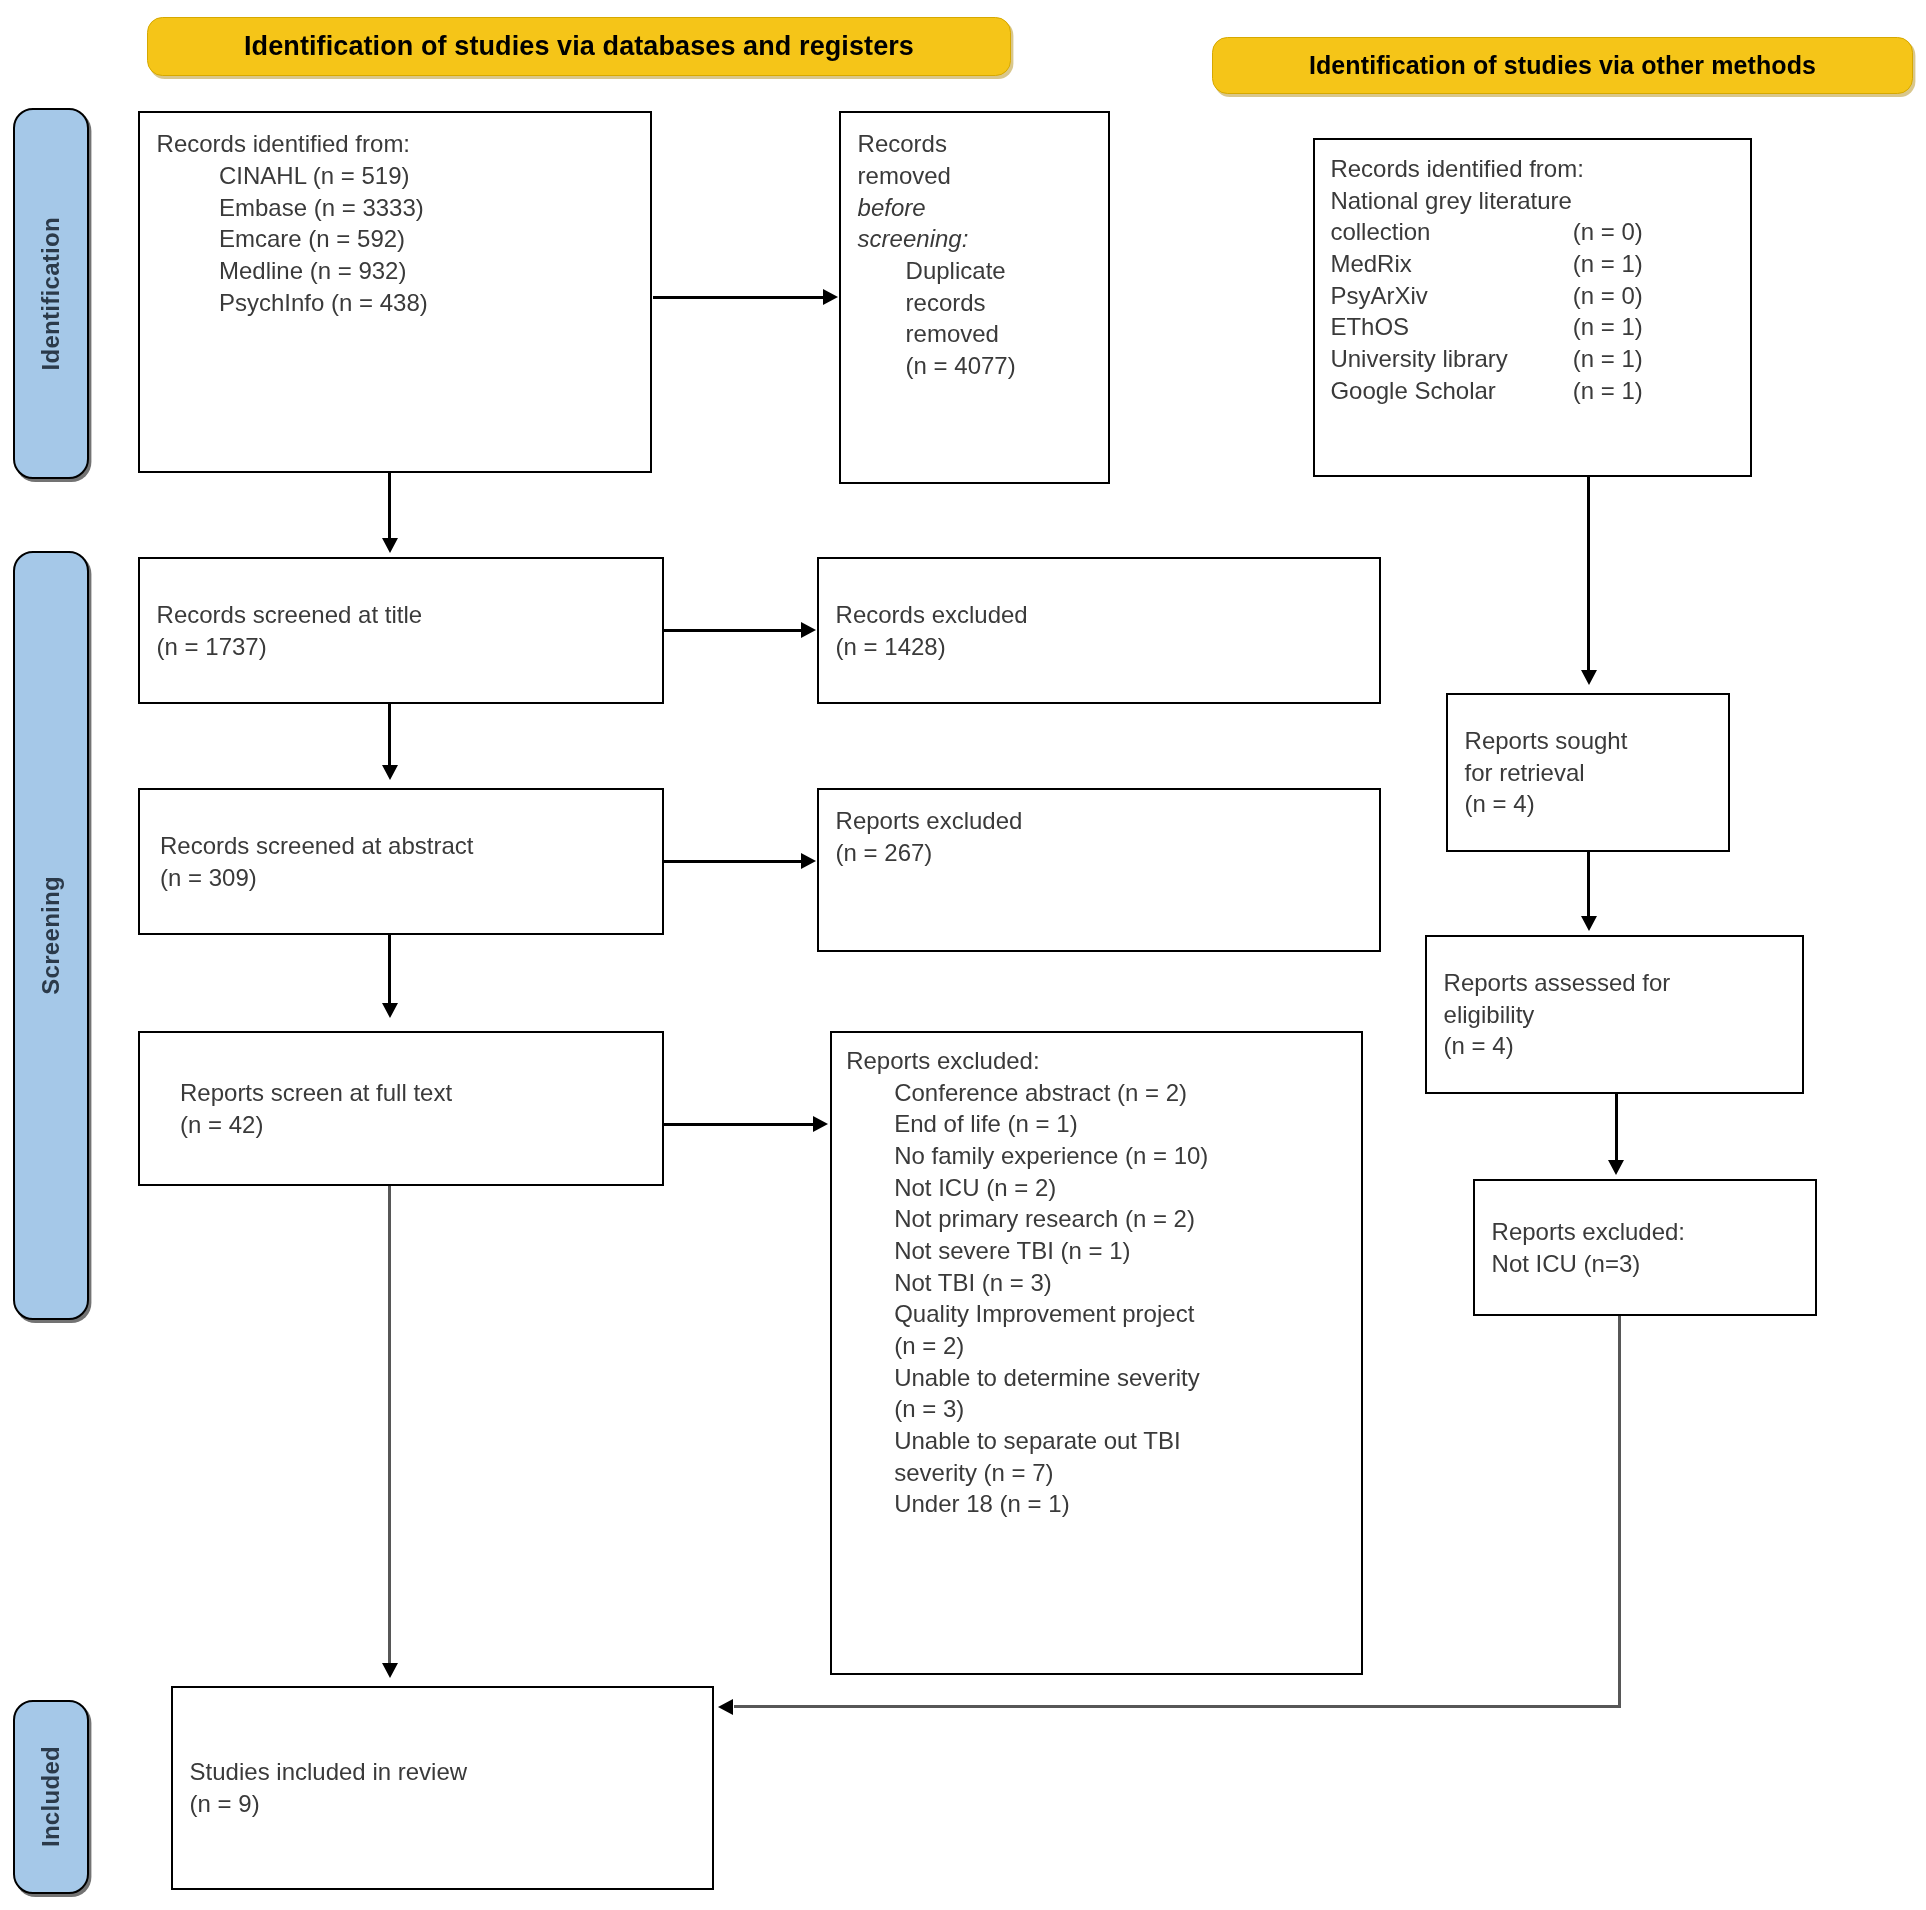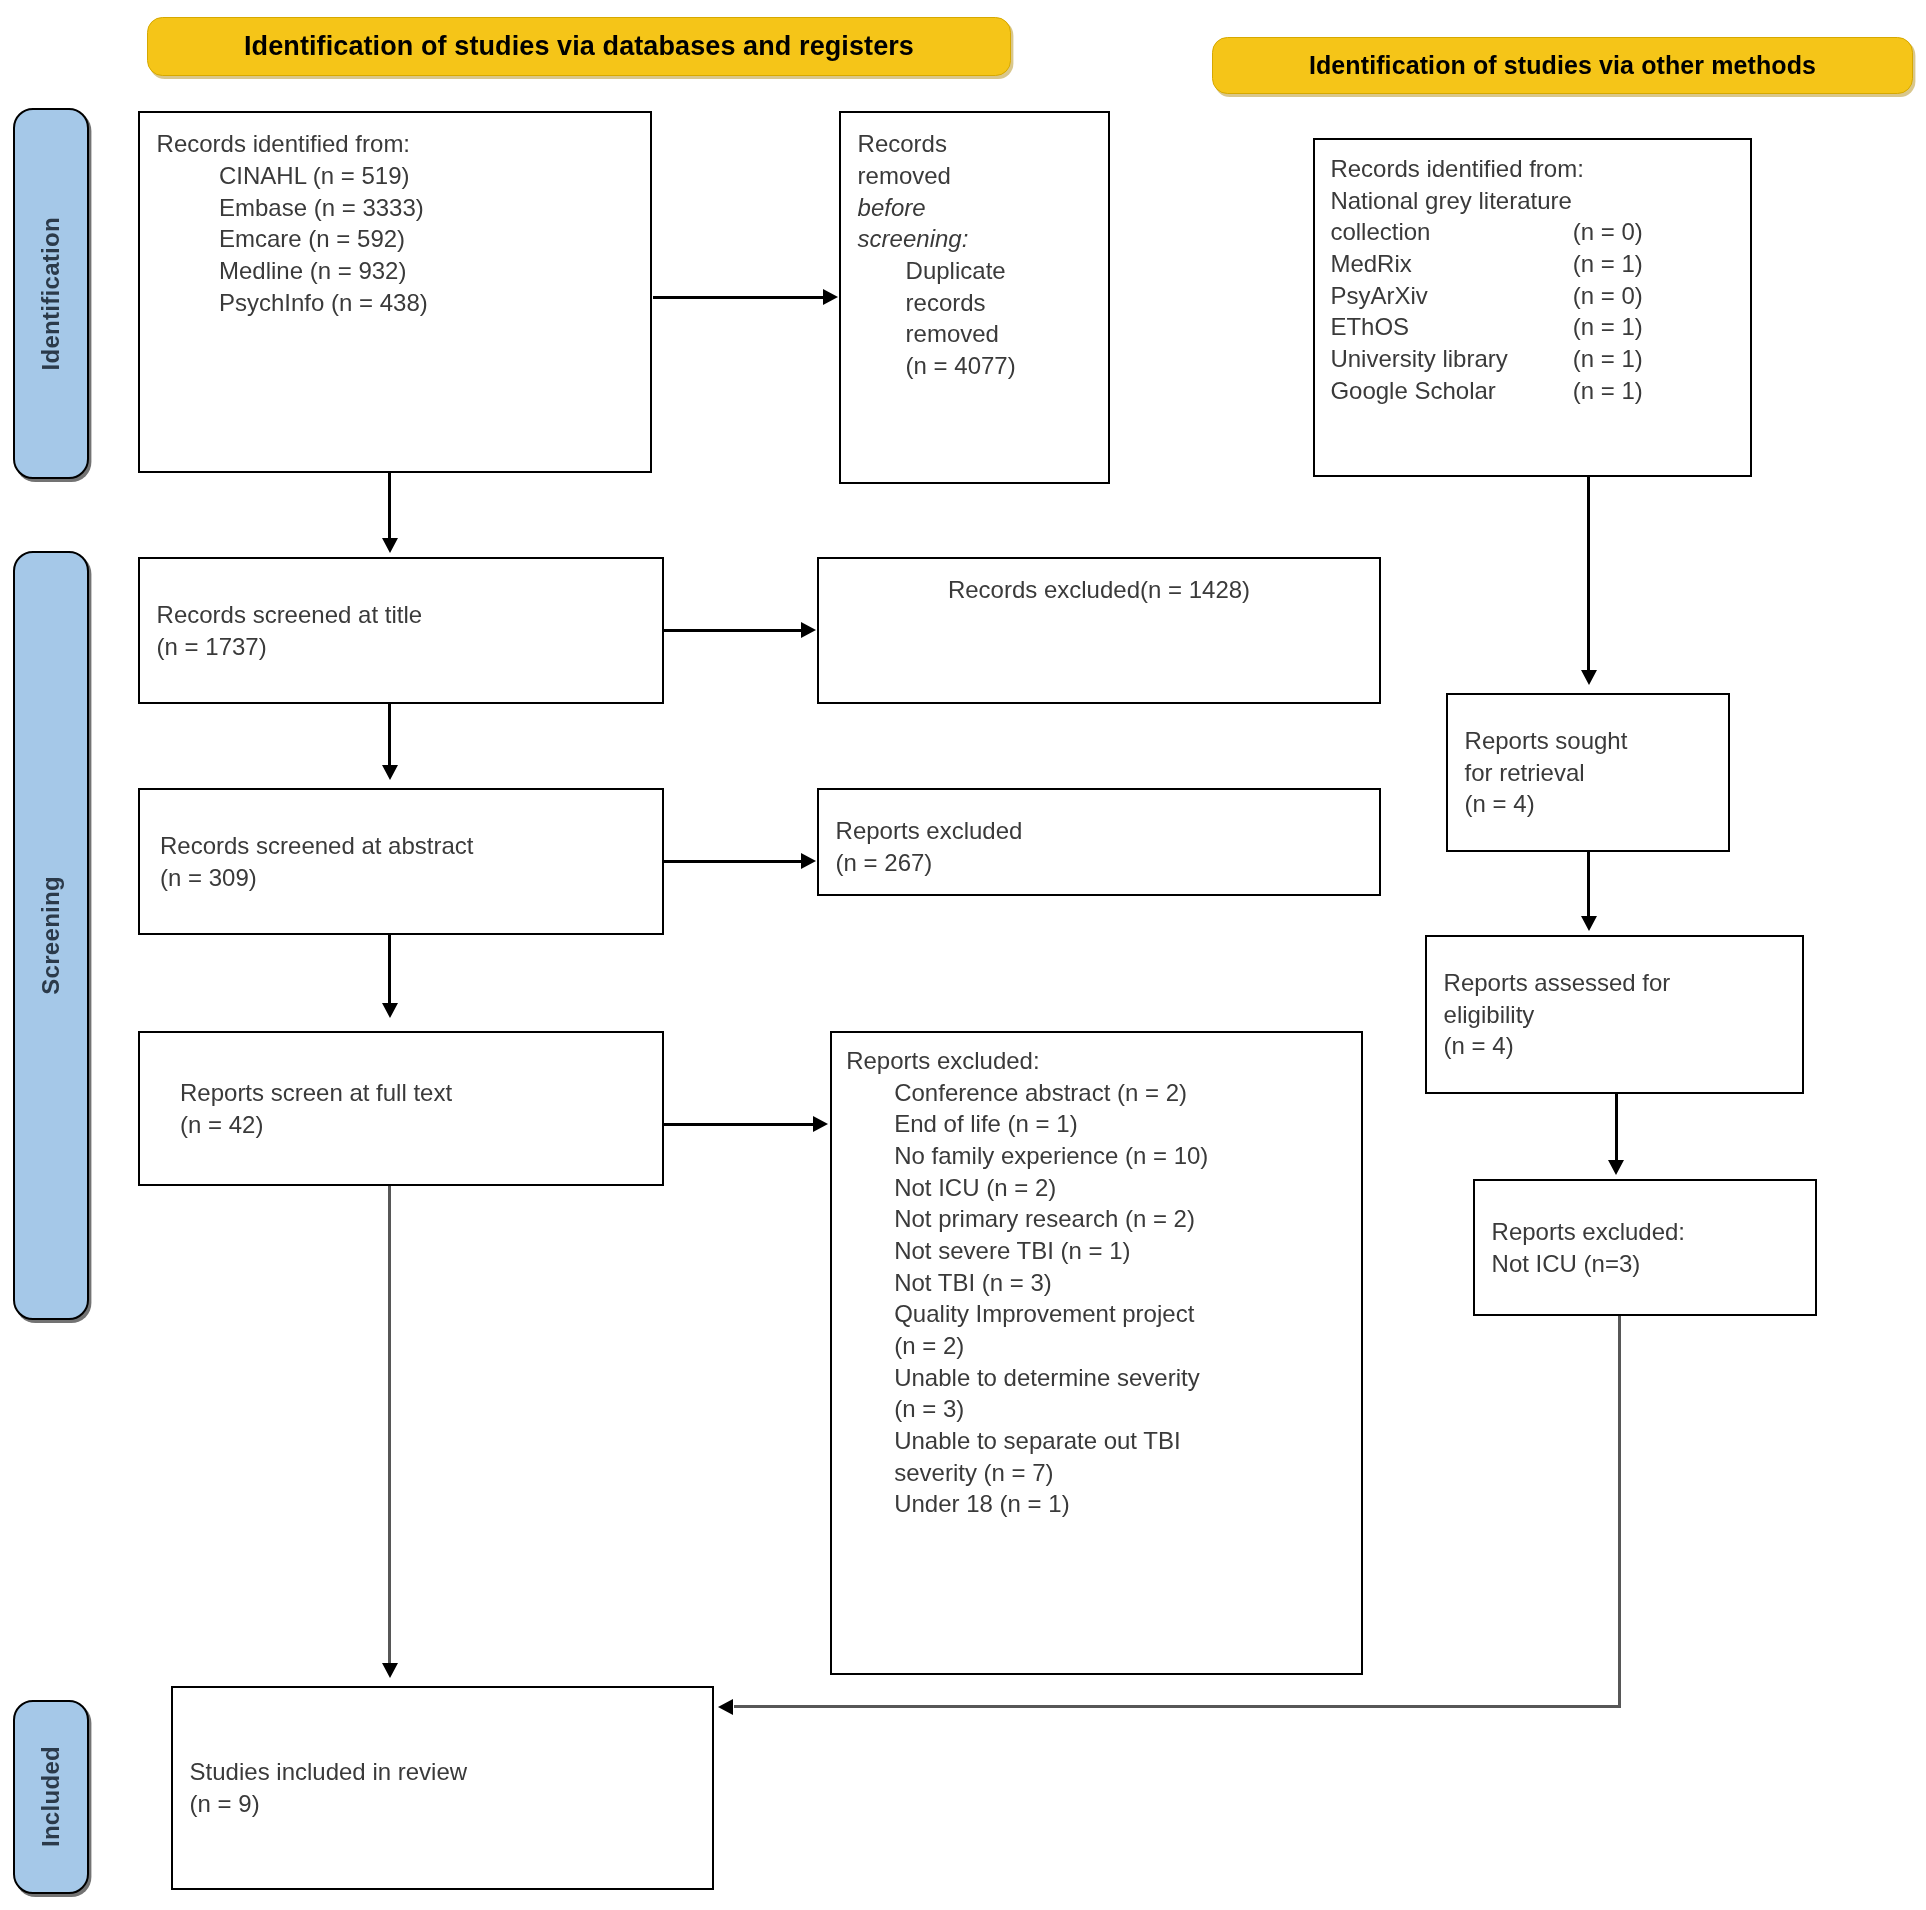--- a/index.html
+++ b/index.html
@@ -173,31 +173,31 @@
       <span class="k">Google Scholar</span>
       <span class="v">(n = 1)</span>
     </div>
   </div>
 
   <div class="box" style="left:138px; top:557px; width:526px; height:147px; font-size:24px; display:flex; flex-direction:column; justify-content:center;">
     <span class="ln">Records screened at title</span>
     <span class="ln">(n = 1737)</span>
   </div>
 
-  <div class="box" style="left:817px; top:557px; width:564px; height:147px; font-size:24px; display:flex; flex-direction:row; justify-content:center;">
+  <div class="box" style="left:817px; top:557px; width:564px; height:147px; font-size:24px; display:flex; flex-direction:column; justify-content:center;">
     <span class="ln">Records excluded</span>
     <span class="ln">(n = 1428)</span>
   </div>
 
   <div class="box" style="left:138px; top:788px; width:526px; height:147px; font-size:24px; display:flex; flex-direction:column; justify-content:center;padding-left:20px;">
     <span class="ln">Records screened at abstract</span>
     <span class="ln">(n = 309)</span>
   </div>
 
-  <div class="box" style="left:817px; top:788px; width:564px; height:108px; font-size:24px; display:flex; flex-direction:column; justify-content:flex-end;">
+  <div class="box" style="left:817px; top:788px; width:564px; height:164px; font-size:24px; display:flex; flex-direction:column; justify-content:flex-start;">
     <span class="ln">Reports excluded</span>
     <span class="ln">(n = 267)</span>
   </div>
 
   <div class="box" style="left:138px; top:1031px; width:526px; height:155px; font-size:24px; display:flex; flex-direction:column; justify-content:center;padding-left:40px;">
     <span class="ln">Reports screen at full text</span>
     <span class="ln">(n = 42)</span>
   </div>
 
   <div class="box" style="left:830px; top:1031px; width:533px; height:644px; font-size:24px; padding:12px 14.2px;">

